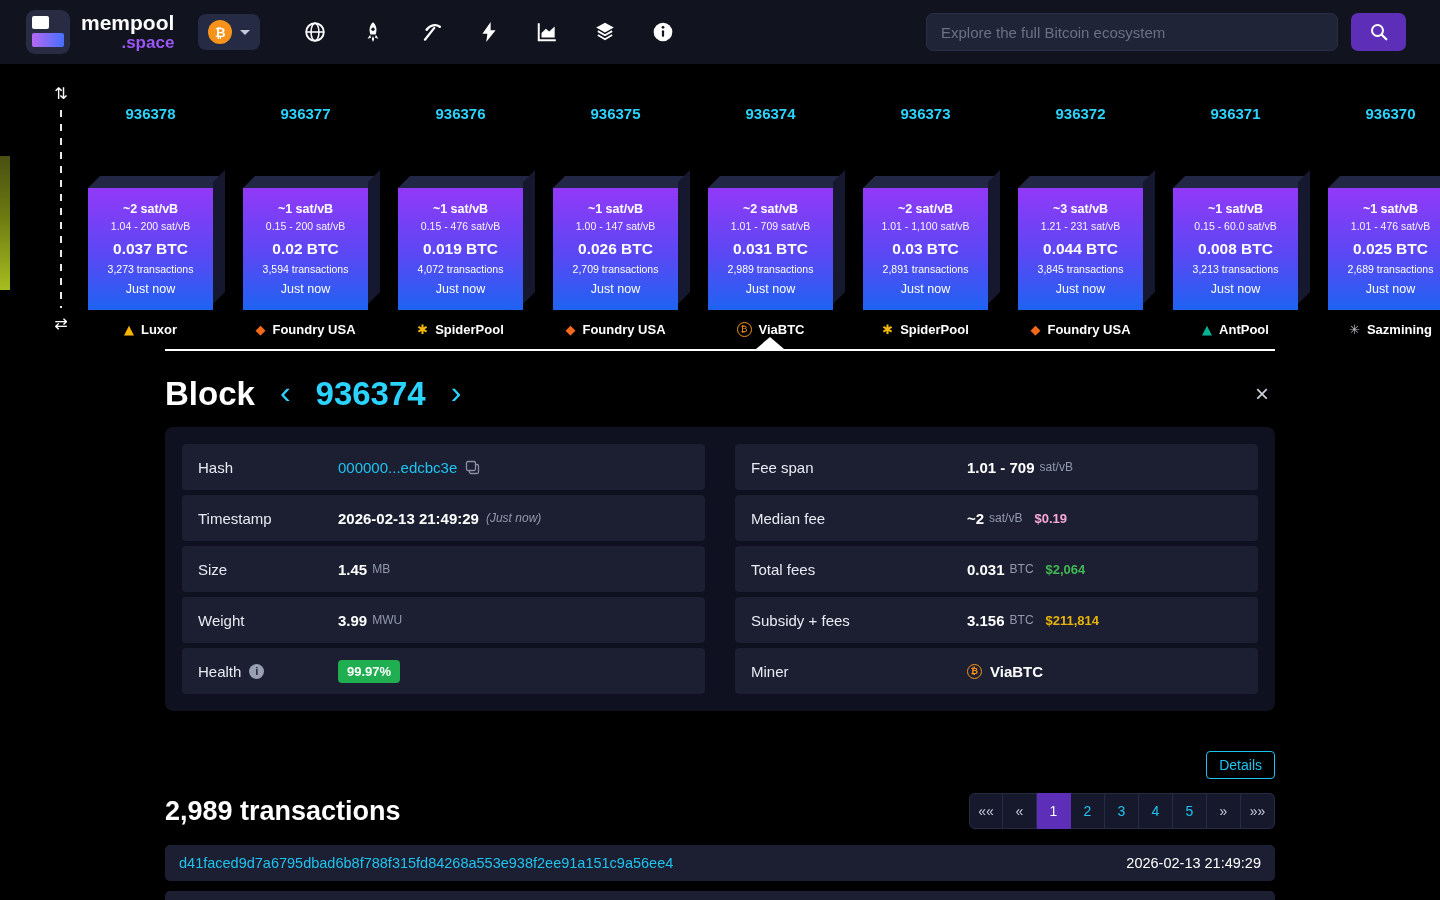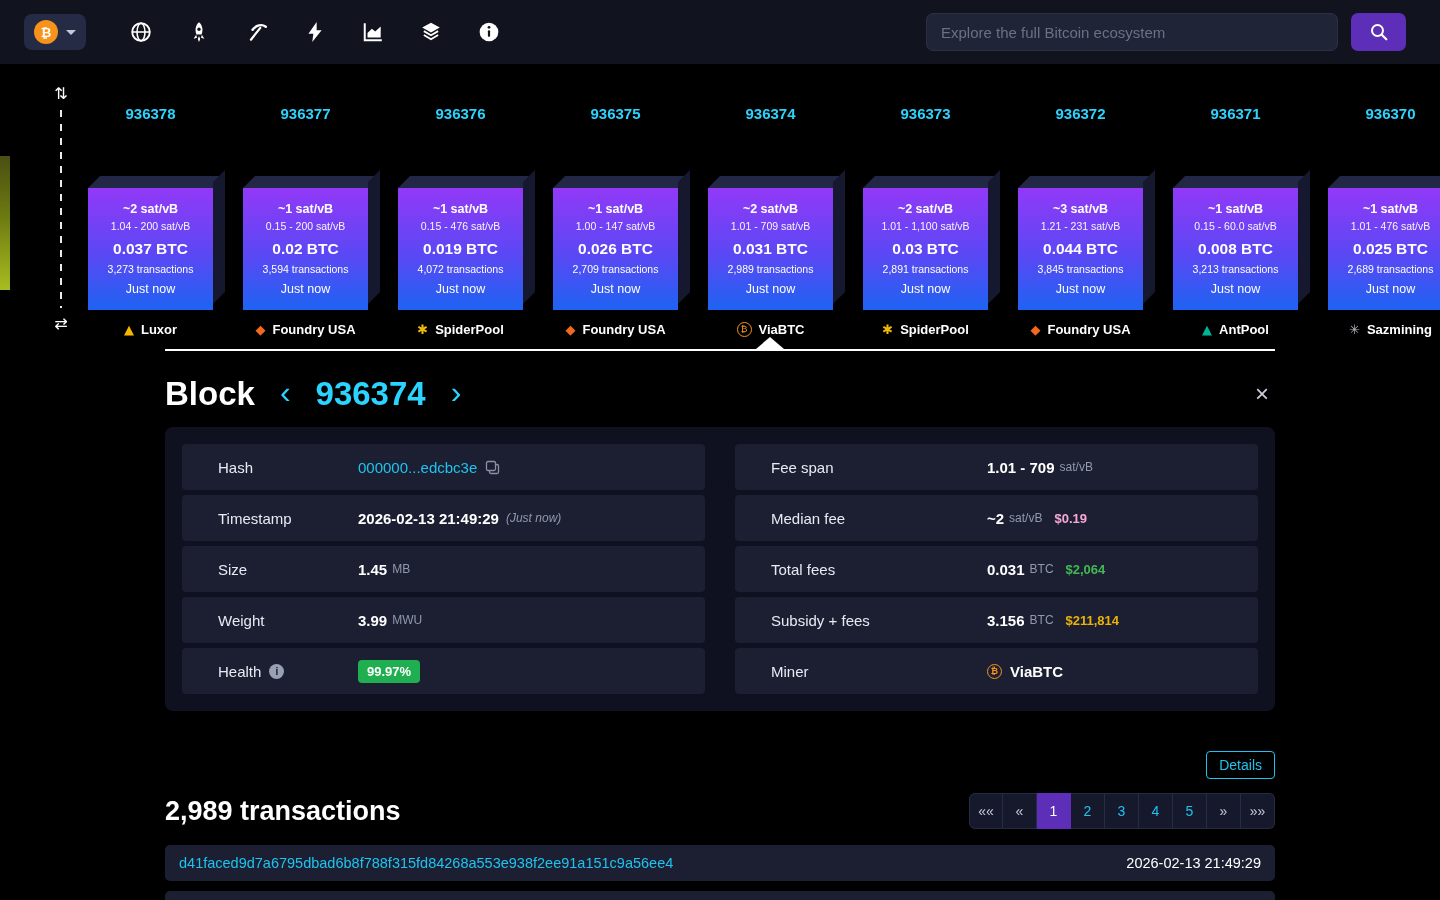--- a/index.html
+++ b/index.html
@@ -73,21 +73,21 @@
   .content { margin:0 165px; width:1110px; }
   .title-row { margin-top:20px; display:flex; align-items:center; gap:25px; height:46px; }
   .title-row h1 { font-size:33px; font-weight:700; color:#fff; }
   .chev { font-size:32px; color:#2ad4ff; cursor:pointer; line-height:1; padding-bottom:4px; }
   .blk-height { font-size:33px; font-weight:700; color:#2ad4ff; }
   .close-x { margin-left:auto; margin-right:6px; font-size:24px; color:#c9ccda; cursor:pointer; line-height:1; }
 
   .detail-panel { margin-top:10px; background:#0f1120; border-radius:8px; padding:17px; display:flex; gap:30px; }
   .d-col { flex:1; display:flex; flex-direction:column; gap:5px; }
   .d-row { height:46px; background:#1b1f31; border-radius:4px; display:flex; align-items:center; padding:0 16px; }
-  .d-label { font-size:15px; color:#e8eaf2; flex:0 0 140px; display:flex; align-items:center; gap:8px;margin-left:20px; }
+  .d-label { font-size:15px; color:#e8eaf2; flex:0 0 140px; display:flex; align-items:center; gap:8px; }
   .d-col-right .d-label { flex:0 0 216px; }
   .d-value { font-size:15px; font-weight:700; color:#fff; display:flex; align-items:center; }
   .unit { font-size:12px; font-weight:400; color:#9299ad; margin-left:5px; }
   .fiat { font-size:13px; font-weight:600; margin-left:12px; }
   .link { color:#1fc3f0; text-decoration:none; cursor:pointer; font-weight:400; }
   .copy-icon { margin-left:8px; cursor:pointer; }
   .note { font-size:12px; font-style:italic; font-weight:400; color:#9299ad; margin-left:7px; }
   .info-icon { width:15px; height:15px; border-radius:50%; background:#9aa0b4; color:#151826;
     font-size:10px; font-weight:700; font-style:normal; display:inline-flex; align-items:center;
     justify-content:center; cursor:pointer; }
@@ -112,20 +112,30 @@
   .tx-row { margin-top:16px; height:36px; background:#1b1f31; border-radius:5px; display:flex;
     align-items:center; justify-content:space-between; padding:0 14px; }
   .tx-id { font-size:14.5px; color:#1fc3f0; text-decoration:none; cursor:pointer; }
   .tx-time { font-size:14.5px; color:#fff; }
   .tx-row.partial { margin-top:10px; height:36px; }
 </style>
 </head>
 <body>
 
 <header class="navbar">
+  <div class="brand">
+    <div class="logo-icon">
+      <span class="logo-w"></span>
+      <span class="logo-g"></span>
+    </div>
+    <div class="brand-text">
+      <span class="brand-name">mempool</span>
+      <span class="brand-tld">.space</span>
+    </div>
+  </div>
 
   <div class="net-pill">
     <span class="btc-circle">₿</span>
     <span class="caret"></span>
   </div>
 
   <nav class="nav-icons">
     <a class="nav-link">
       <svg viewBox="0 0 20 20">
           <circle cx="10" cy="10" r="8" stroke="#fff" stroke-width="1.7" fill="none"></circle>

